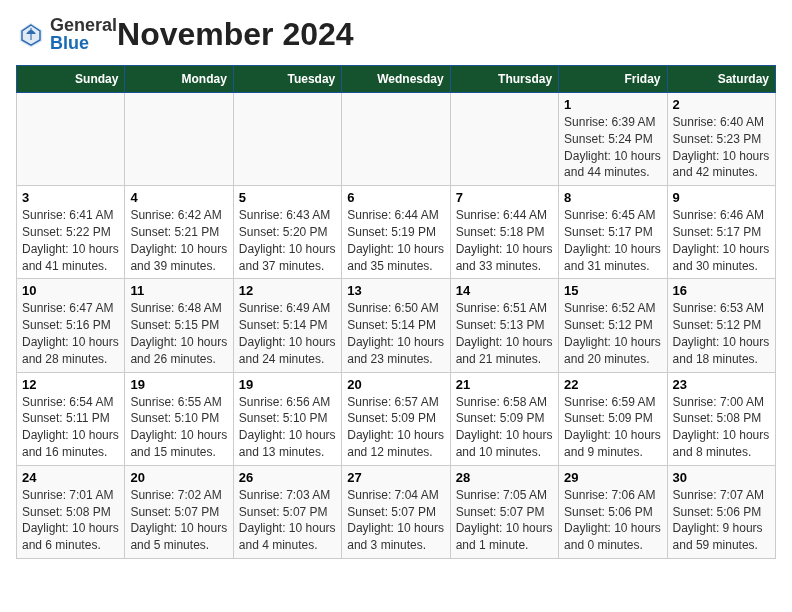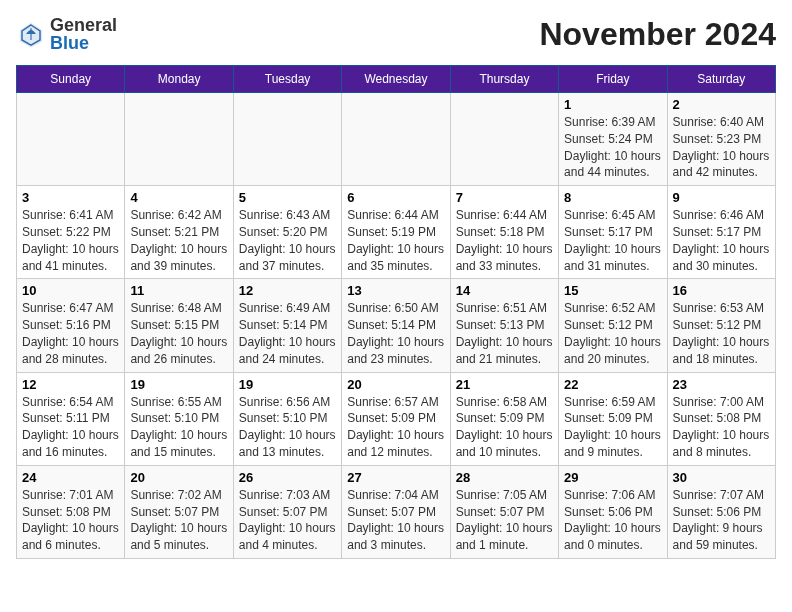--- a/index.html
+++ b/index.html
@@ -5,21 +5,20 @@
     * { box-sizing: border-box; margin: 0; padding: 0; }
     body {
       font-family: Arial, sans-serif;
       background: #fff;
       width: 792px;
       min-height: 612px;
       padding: 16px;
     }
     .header {
       display: flex;
-      justify-content: space-between;
       align-items: flex-start;
       margin-bottom: 12px;
     }
     .logo {
       display: flex;
       align-items: center;
       gap: 4px;
     }
     .logo-text {
       font-size: 18px;
@@ -43,26 +42,26 @@
     .location {
       font-size: 16px;
       color: #555;
     }
     table {
       width: 100%;
       border-collapse: collapse;
       font-size: 11px;
     }
     thead th {
-      background: #4c1d95;
+      background: #14532d;
       color: #fff;
-      text-align: center;
+      text-align: right;
       padding: 6px 6px;
       font-size: 12px;
-      font-weight: normal;
+      font-weight: bold;
       border: 1px solid #1a5490;
     }
     tbody td {
       border: 1px solid #ccc;
       vertical-align: top;
       padding: 4px 5px;
       width: calc(100% / 7);
       height: 80px;
     }
     tbody tr:nth-child(odd) td {

